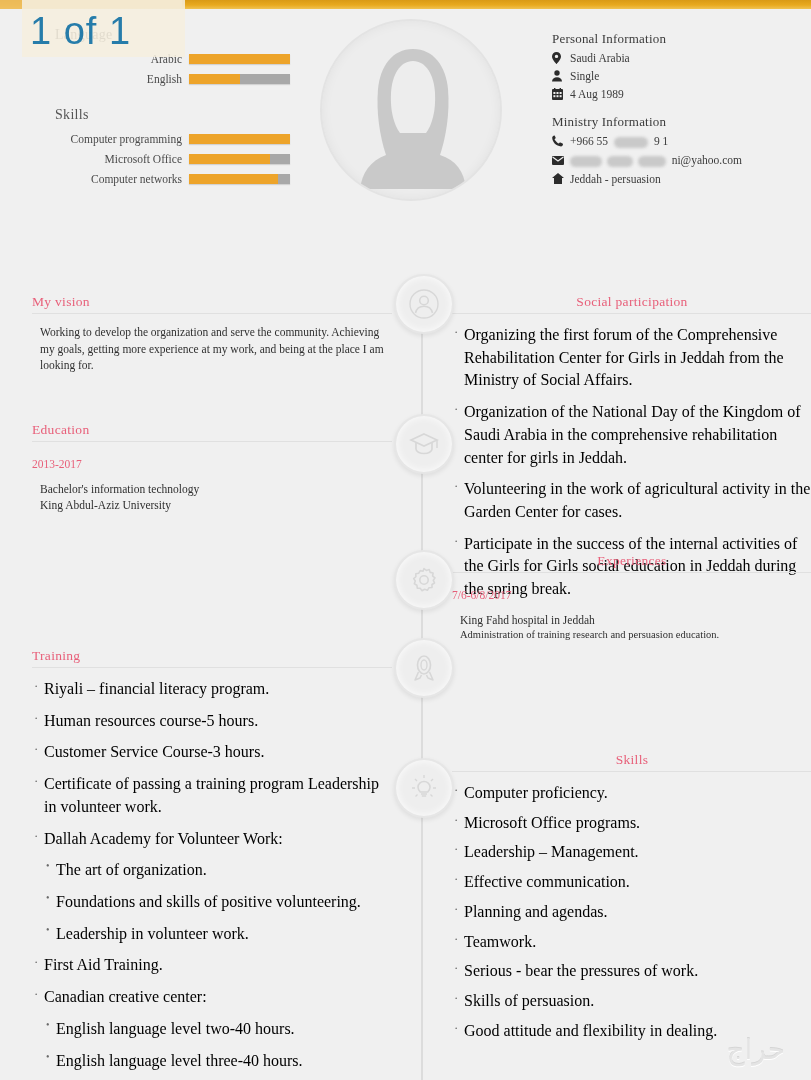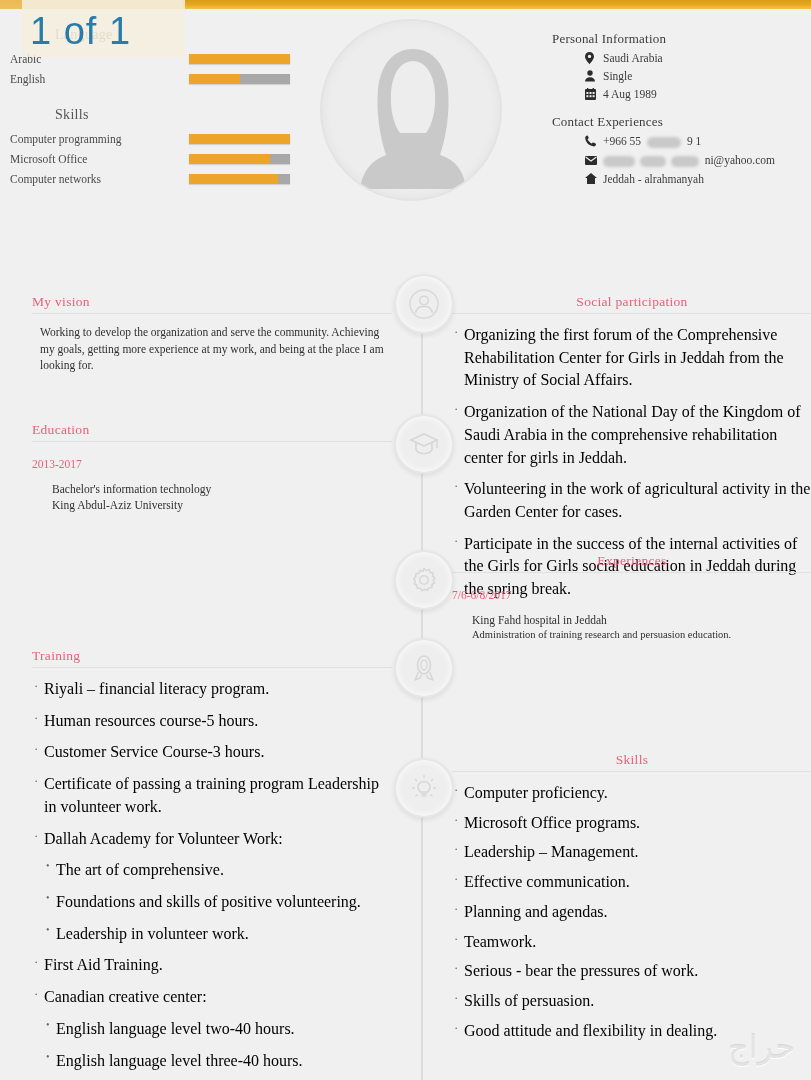--- a/index.html
+++ b/index.html
@@ -73,21 +73,21 @@
   }
   .meter-group-title {
     font-size: 14px;
     color: #555;
     margin: 0 0 9px 45px;
     letter-spacing: .3px;
   }
   .meter-row {
     display: flex;
     align-items: center;
-    justify-content: space-between;
+    justify-content: flex-end;
     margin-bottom: 7px;
     height: 13px;
   }
   .meter-label {
     font-size: 11.5px;
     color: #4a4a4a;
     text-align: right;
     margin-right: 7px;
     white-space: nowrap;
   }
@@ -137,21 +137,20 @@
     color: #3b3b3b;
     margin: 0 0 5px 0;
     letter-spacing: .2px;
   }
   .info-row {
     display: flex;
     align-items: center;
     margin-bottom: 6px;
     font-size: 11.5px;
     color: #3b3b3b;
-    margin-left: 33px;
   }
   .info-ico {
     width: 18px;
     flex: 0 0 18px;
     display: flex;
     align-items: center;
     justify-content: flex-start;
     color: #2c2c2c;
   }
   .info-val { white-space: nowrap; }
@@ -217,21 +216,21 @@
     font-size: 11.5px;
     color: #2f2f2f;
     line-height: 1.45;
   }
   .para { margin: 10px 4px 0 8px; }
   .date {
     color: #e8607a;
     font-size: 11.5px;
     margin: 14px 0 8px 0;
   }
-  .blk { margin-left: 20px; line-height: 1.4; }
+  .blk { margin-left: 8px; line-height: 1.4; }
   .bullets { margin: 8px 0 0 0; padding: 0; list-style: none; }
   .bullets li {
     position: relative;
     padding-left: 12px;
     margin-bottom: 9px;
     line-height: 1.42;
   }
   .bullets li::before {
     content: "\00B7";
     position: absolute;
@@ -245,23 +244,23 @@
   .bullets li.sub::before {
     content: "\2022";
     left: 14px;
     font-size: 10px;
     top: 0;
   }
 
   
   .watermark {
     position: absolute;
-    right: 16px;
+    right: 26px;
     bottom: 14px;
-    font-size: 32px;
+    font-size: 28px;
     color: #e4e4e4;
     text-shadow: 0 1px 0 #ffffff, 0 -1px 0 #d5d5d5;
     font-family: "DejaVu Sans", sans-serif;
     direction: rtl;
     letter-spacing: 1px;
     text-align: center;
   }
 </style>
 </head>
 <body>
@@ -362,21 +361,21 @@
               <rect x="1.4" y="7.2" width="2" height="2" fill="#efefef"></rect>
               <rect x="4.5" y="7.2" width="2" height="2" fill="#efefef"></rect>
               <rect x="7.6" y="7.2" width="2" height="2" fill="#efefef"></rect>
               <rect x="2" y="0" width="1.4" height="2.4" fill="#2c2c2c"></rect>
               <rect x="7.6" y="0" width="1.4" height="2.4" fill="#2c2c2c"></rect>
             </svg>
         </span>
         <span class="info-val">4 Aug 1989</span>
       </div>
 
-      <div class="info-title second">Contact Experiences</div>
+      <div class="info-title second">Ministry Information</div>
 
       <div class="info-row">
         <span class="info-ico">
           <svg width="11" height="12" viewBox="0 0 11 12">
               <path d="M2.3 0.4C1.3.4.2 1.5.2 2.6c0 4.6 4.2 8.8 8.8 8.8 1.1 0 2-1 2-2.1 0-.4-.2-.6-.5-.8l-2-1c-.4-.2-.8-.1-1 .2l-.7.9C5.4 8 3.3 5.9 2.5 4.2l.9-.7c.3-.2.4-.6.2-1l-1-2c-.1-.2-.3-.1-.3-.1z" fill="#2c2c2c"></path>
             </svg>
         </span>
         <span class="info-val">
           <span>+966 55</span>
           <span class="redact" style="width:34px;margin:0 3px;"></span>
@@ -398,21 +397,21 @@
           <span>ni@yahoo.com</span>
         </span>
       </div>
 
       <div class="info-row">
         <span class="info-ico">
           <svg width="12" height="11" viewBox="0 0 12 11">
               <path d="M6 0 L12 5 H10 V11 H2 V5 H0 Z" fill="#2c2c2c"></path>
             </svg>
         </span>
-        <span class="info-val">Jeddah - alrahmanyah</span>
+        <span class="info-val">Jeddah - persuasion</span>
       </div>
     </div>
   </div>
 
   <div class="body-area">
     <div class="spine"></div>
 
     <div class="node" style="top:16px;">
       <svg width="30" height="30" viewBox="0 0 30 30">
         <circle cx="15" cy="15" r="14" fill="none" stroke="#bdbdbd" stroke-width="1.4"></circle>
@@ -470,21 +469,21 @@
     </div>
 
     <div class="sec left" style="top:390px;">
       <div class="sec-head align-left">Training</div>
       <ul class="bullets" id="courses-list">
           <li>Riyali – financial literacy program.</li>
           <li>Human resources course-5 hours.</li>
           <li>Customer Service Course-3 hours.</li>
           <li>Certificate of passing a training program Leadership in volunteer work.</li>
           <li>Dallah Academy for Volunteer Work:</li>
-          <li class="sub">The art of comprehensive.</li>
+          <li class="sub">The art of organization.</li>
           <li class="sub">Foundations and skills of positive volunteering.</li>
           <li class="sub">Leadership in volunteer work.</li>
           <li>First Aid Training.</li>
           <li>Canadian creative center:</li>
           <li class="sub">English language level two-40 hours.</li>
           <li class="sub">English language level three-40 hours.</li>
         </ul>
     </div>
 
     <div class="sec right" style="top:36px;">

